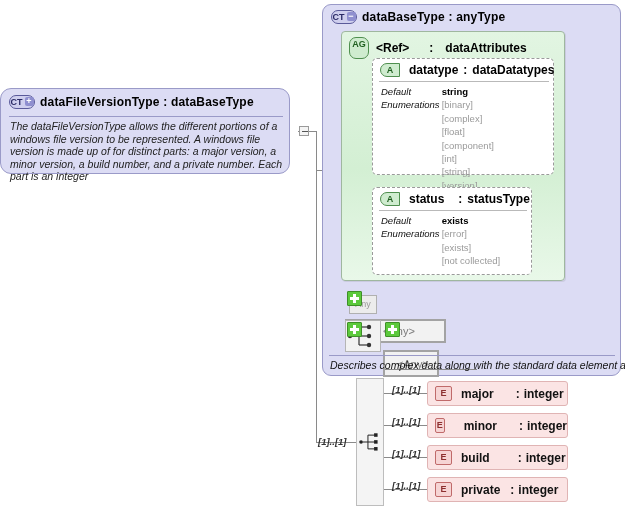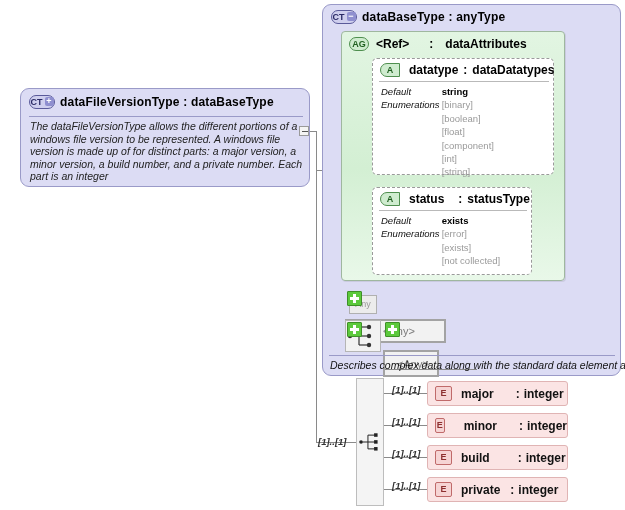--- a/index.html
+++ b/index.html
@@ -24,21 +24,21 @@
     font-size:9px;font-weight:bold;text-align:center;
     vertical-align:middle;line-height:12px;
     font-family:"Liberation Sans","DejaVu Sans",sans-serif;
   }
   .ico-ct{
     width:26px;height:14px;line-height:12px;
     border:1px solid #5a5a9a;border-radius:7px;
     background:#cfcfee;color:#2a2a66;letter-spacing:0px;
   }
   .ico-ag{
-    width:20px;height:14px;line-height:12px;
+    width:20px;height:22px;line-height:12px;
     border:1px solid #4f8f4f;border-radius:7px;
     background:#cfeccf;color:#1f5f1f;
   }
   .ico-a{
     width:20px;height:14px;line-height:12px;
     border:1px solid #4f8f4f;border-radius:7px 0 0 7px;
     background:#cfeccf;color:#1f5f1f;
   }
   .ico-e{
     width:17px;height:15px;line-height:13px;
@@ -167,21 +167,21 @@
   <div class="ln lnh abs" style="left:366px;top:331px;width:16px;"></div>
 
   <div class="ln lnh abs" style="left:316px;top:442px;width:40px;"></div>
 
   <div class="ln lnh abs" style="left:384px;top:393px;width:44px;"></div>
   <div class="ln lnh abs" style="left:384px;top:425px;width:44px;"></div>
   <div class="ln lnh abs" style="left:384px;top:457px;width:44px;"></div>
   <div class="ln lnh abs" style="left:384px;top:489px;width:44px;"></div>
 </div>
 
-<div class="panel" style="left:20px;top:88px;width:290px;height:99px;">
+<div class="panel" style="left:0;top:88px;width:290px;height:86px;border-radius:11px;">
   <div class="ttl abs" style="left:8px;top:6px;">
     <span class="icon ico-ct">
       <span>CT</span><span class="ctsign">+</span>
     </span>
     <span class="nm">dataFileVersionType : dataBaseType</span>
   </div>
   <div class="hr abs" style="left:8px;top:27px;width:274px;"></div>
   <div class="annot abs" style="left:9px;top:31px;width:278px;">The dataFileVersionType allows the different portions of a windows file version to be represented.  A windows file version is made up of for distinct parts: a major version, a minor version, a build number, and a private number.  Each part is an integer</div>
 </div>
 
@@ -217,37 +217,41 @@
             <tr>
           <td class="lbl-i">Default</td>
           <td class="val-b">string</td>
         </tr>
         <tr>
           <td class="lbl-i">Enumerations</td>
           <td class="val-g">[binary]</td>
         </tr>
         <tr>
               <td></td>
-              <td class="val-g">[boolean]</td>
+              <td class="val-g">[complex]</td>
             </tr>
         <tr>
               <td></td>
               <td class="val-g">[float]</td>
             </tr>
         <tr>
               <td></td>
               <td class="val-g">[component]</td>
             </tr>
         <tr>
               <td></td>
               <td class="val-g">[int]</td>
             </tr>
         <tr>
               <td></td>
               <td class="val-g">[string]</td>
+            </tr>
+        <tr>
+              <td></td>
+              <td class="val-g">[version]</td>
             </tr>
       </tbody>
         </table>
     </div>
 
     <div class="attr-box" style="left:30px;top:155px;width:160px;height:88px;">
       <div class="attr-hd abs" style="left:7px;top:4px;">
         <span class="icon ico-a">A</span>
         <span style="margin-left:9px;">status</span>
         <span style="margin-left:14px;">:</span>

